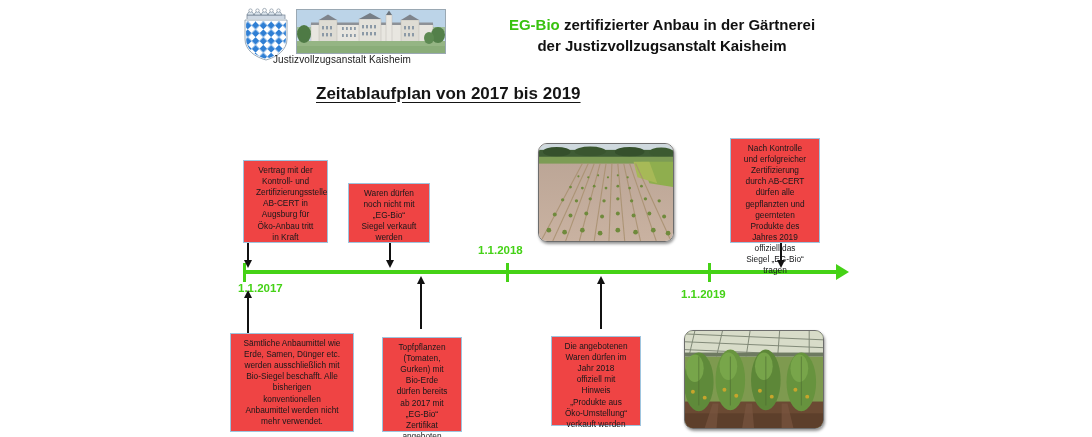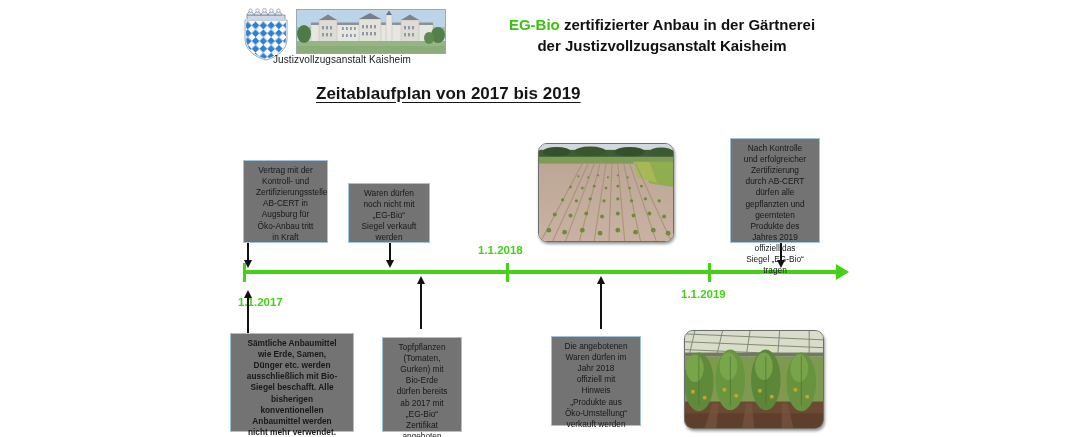--- a/index.html
+++ b/index.html
@@ -110,21 +110,21 @@
     position: absolute;
     font-size: 11.5px;
     font-weight: bold;
     color: #45d216;
     white-space: nowrap;
   }
 
   
   .callout {
     position: absolute;
-    background: #737373;
+    background: #ef4444;
     border: 1px solid #9ec4de;
     box-sizing: border-box;
     font-size: 8.3px;
     line-height: 1.34;
     color: #17181a;
     text-align: center;
     padding: 4px 12px;
   }
 
   
@@ -261,21 +261,21 @@
 
   <div id="sub-title">Zeitablaufplan von 2017 bis 2019</div>
 
   <div id="timeline-line"></div>
   <div id="timeline-arrowhead"></div>
 
   <div class="tick" style="left:243px;"></div>
   <div class="tick" style="left:506px;"></div>
   <div class="tick" style="left:708px;"></div>
 
-  <div class="date-label" style="left:238px; top:296px;">1.1.2017</div>
+  <div class="date-label" style="left:238px; top:282px;">1.1.2017</div>
   <div class="date-label" style="left:478px; top:244px;">1.1.2018</div>
   <div class="date-label" style="left:681px; top:288px;">1.1.2019</div>
 
   <div class="conn" style="left:247px; top:243px; height:21px;"></div>
   <div class="conn-head down" style="left:243.5px; top:260px;"></div>
 
   <div class="conn" style="left:389px; top:243px; height:21px;"></div>
   <div class="conn-head down" style="left:385.5px; top:260px;"></div>
 
   <div class="conn" style="left:780px; top:243px; height:21px;"></div>
@@ -289,21 +289,21 @@
 
   <div class="conn" style="left:600px; top:283px; height:46px;"></div>
   <div class="conn-head up" style="left:596.5px; top:276px;"></div>
 
   <div class="callout" style="left:243px; top:160px; width:85px; height:83px;">Vertrag mit der Kontroll- und Zertifizierungsstelle AB-CERT in Augsburg für Öko-Anbau tritt in Kraft</div>
 
   <div class="callout" style="left:348px; top:183px; width:82px; height:60px;">Waren dürfen noch nicht mit „EG-Bio“ Siegel verkauft werden</div>
 
   <div class="callout" style="left:730px; top:138px; width:90px; height:105px;">Nach Kontrolle und erfolgreicher Zertifizierung durch AB-CERT dürfen alle gepflanzten und geernteten Produkte des Jahres 2019 offiziell das Siegel „EG-Bio“ tragen</div>
 
-  <div class="callout" style="left:230px; top:333px; width:124px; height:99px;font-weight:bold;">Sämtliche Anbaumittel wie Erde, Samen, Dünger etc. werden ausschließlich mit Bio-Siegel beschafft. Alle bisherigen konventionellen Anbaumittel werden nicht mehr verwendet.</div>
+  <div class="callout" style="left:230px; top:333px; width:124px; height:99px;">Sämtliche Anbaumittel wie Erde, Samen, Dünger etc. werden ausschließlich mit Bio-Siegel beschafft. Alle bisherigen konventionellen Anbaumittel werden nicht mehr verwendet.</div>
 
   <div class="callout" style="left:382px; top:337px; width:80px; height:95px;">Topfpflanzen (Tomaten, Gurken) mit Bio-Erde dürfen bereits ab 2017 mit „EG-Bio“ Zertifikat angeboten werden</div>
 
   <div class="callout" style="left:551px; top:336px; width:90px; height:90px;">Die angebotenen Waren dürfen im Jahr 2018 offiziell mit Hinweis „Produkte aus Öko-Umstellung“ verkauft werden</div>
 
   <div class="photo" style="left:538px; top:143px; width:136px; height:99px;">
     <svg viewBox="0 0 136 99" preserveAspectRatio="none" xmlns="http://www.w3.org/2000/svg">
       <defs>
         <linearGradient id="soilGrad" x1="0" y1="0" x2="0" y2="1">
           <stop offset="0%" stop-color="#b9a394"></stop>

